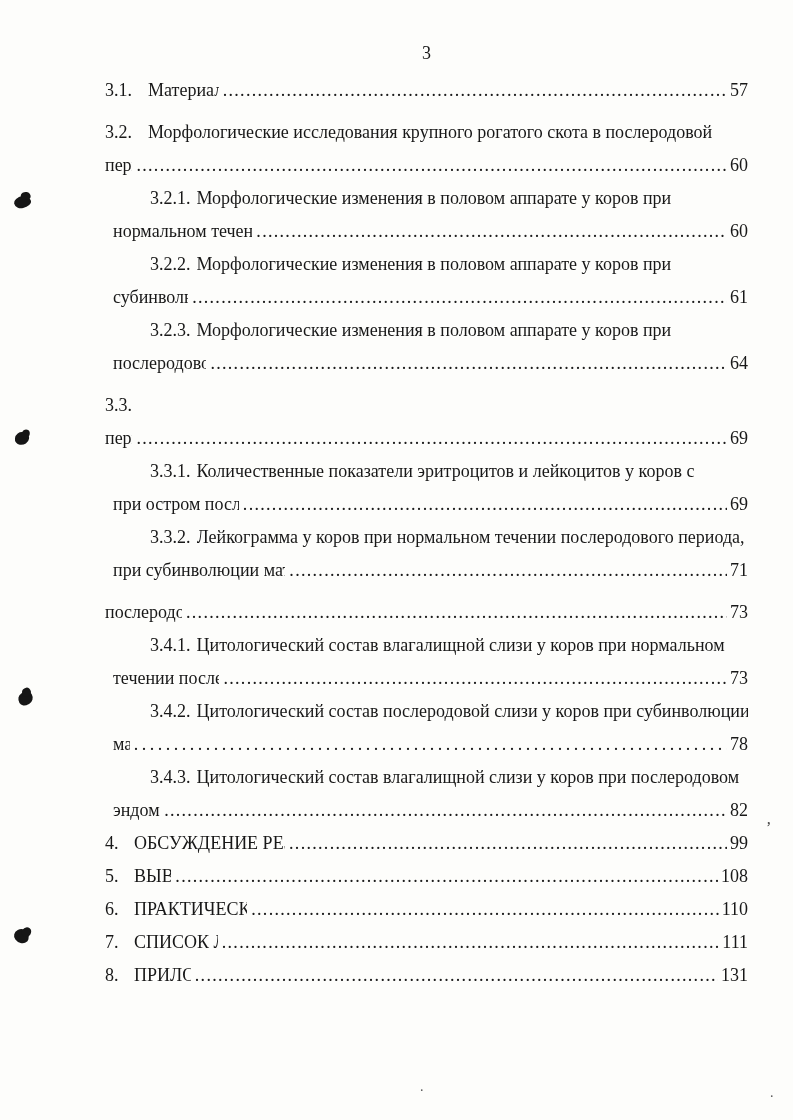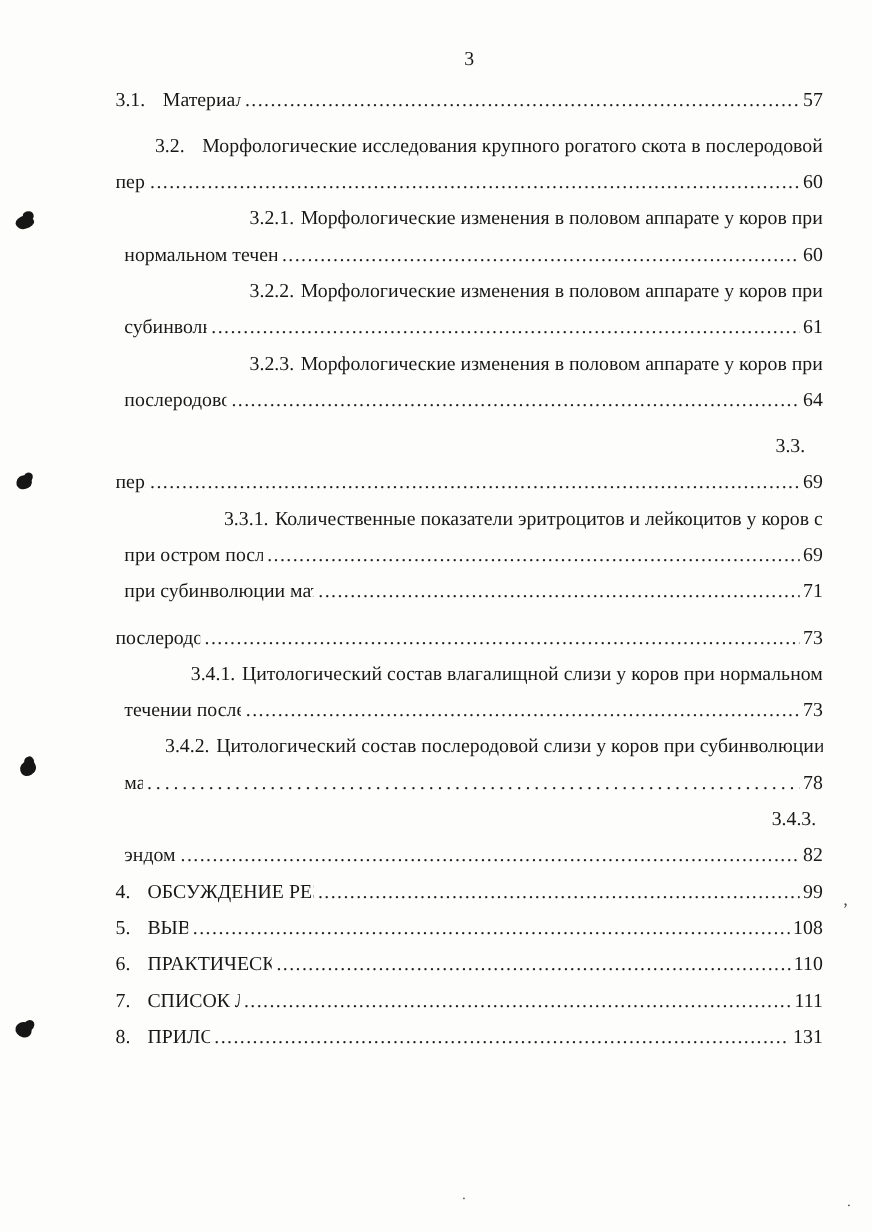--- a/index.html
+++ b/index.html
@@ -21,21 +21,21 @@
   }
 
   .toc {
     padding: 10px 45px 0 105px;
     font-size: 18px;
     line-height: 33px;
   }
 
   .entry.gap { margin-top: 9px; }
 
-  .line { display: flex; align-items: baseline; white-space: nowrap; justify-content: flex-end; }
+  .line { display: flex; align-items: baseline; white-space: nowrap; }
 
   
   .entry.section .label { display: inline-block; width: 43px; flex: 0 0 43px; }
   
   .entry.chapter .label { display: inline-block; width: 29px; flex: 0 0 29px; }
   
   .entry.subsection { padding-left: 8px; }
   .entry.subsection .label { margin-right: 6px; margin-left: 37px; }
 
   .text { flex: 0 1 auto; overflow: hidden; }
@@ -152,20 +152,24 @@
           <span class="text">Количественные показатели эритроцитов и лейкоцитов у коров с</span>
         </div>
         <div class="line">
           <span class="text">при остром послеродовом эндометрите</span>
           <span class="dots"></span>
           <span class="pagenum">69</span>
         </div>
       </div>
       <div class="entry subsection">
         <div class="line">
+          <span class="label">3.3.2.</span>
+          <span class="text">Лейкограмма у коров при нормальном течении послеродового периода,</span>
+        </div>
+        <div class="line">
           <span class="text">при субинволюции матки и при послеродовом эндометрите</span>
           <span class="dots"></span>
           <span class="pagenum">71</span>
         </div>
       </div>
       <div class="entry section gap">
         <div class="line">
           <span class="text">послеродовой период</span>
           <span class="dots"></span>
           <span class="pagenum">73</span>
@@ -189,20 +193,21 @@
         </div>
         <div class="line">
           <span class="text">матки</span>
           <span class="dots wide"></span>
           <span class="pagenum">78</span>
         </div>
       </div>
       <div class="entry subsection">
         <div class="line">
           <span class="label">3.4.3.</span>
+          <span class="text">Цитологический состав влагалищной слизи у коров при послеродовом</span>
         </div>
         <div class="line">
           <span class="text">эндометрите</span>
           <span class="dots"></span>
           <span class="pagenum">82</span>
         </div>
       </div>
       <div class="entry chapter">
         <div class="line">
           <span class="label">4.</span>

